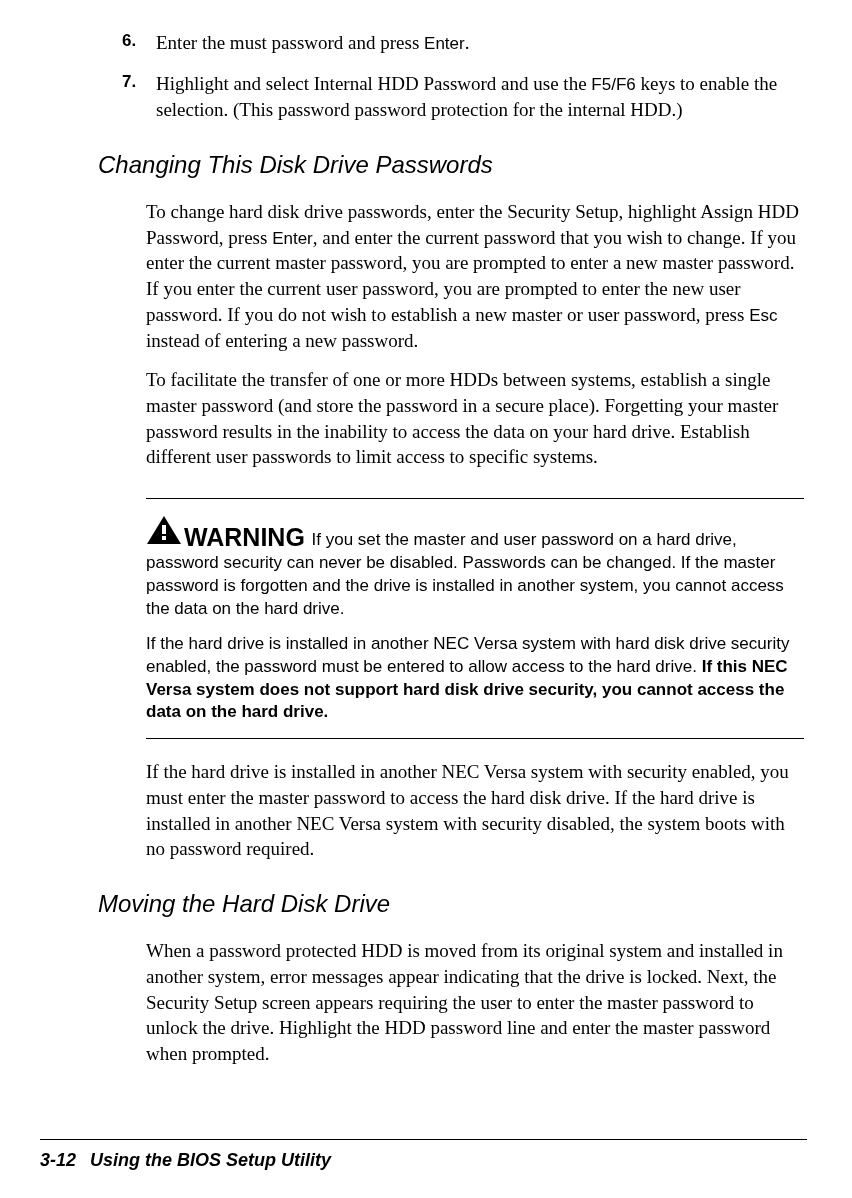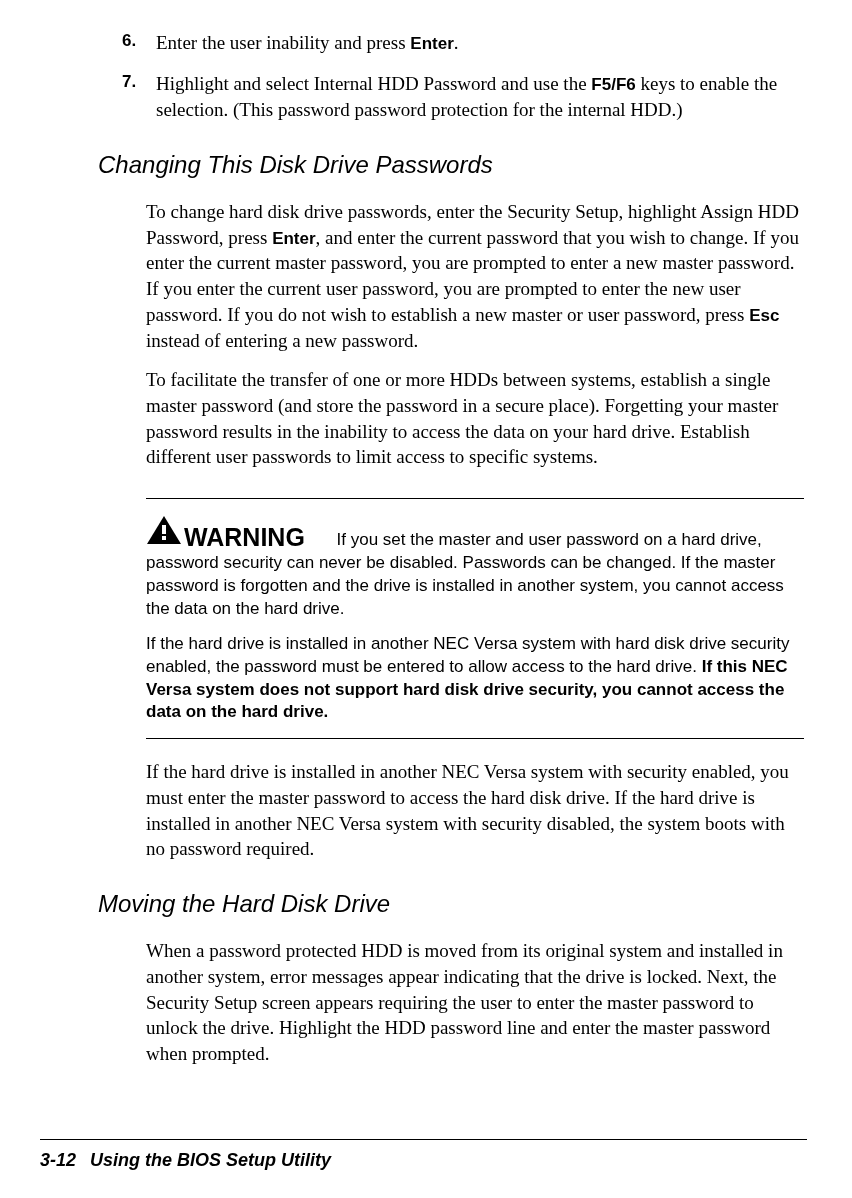--- a/index.html
+++ b/index.html
@@ -31,21 +31,21 @@
       font-family: Arial, Helvetica, sans-serif;
       font-weight: bold;
       font-size: 17px;
       min-width: 34px;
     }
     .list-text {
       flex: 1;
     }
     .bold-sans {
       font-family: Arial, Helvetica, sans-serif;
-      font-weight: bold;
+      font-weight: normal;
       font-size: 17px;
     }
     h2 {
       font-family: Arial, Helvetica, sans-serif;
       font-style: italic;
       font-weight: normal;
       font-size: 24px;
       margin-top: 26px;
       margin-bottom: 18px;
       margin-left: 0;
@@ -62,21 +62,21 @@
       border-bottom: 1px solid #000;
       padding-top: 16px;
       padding-bottom: 14px;
       font-family: Arial, Helvetica, sans-serif;
       font-size: 17px;
       line-height: 1.35;
     }
     .warning-header {
       display: inline-flex;
       align-items: flex-end;
-      margin-right: 27px;
+      margin-right: 2px;
       vertical-align: baseline;
     }
     .warning-icon {
       display: inline-block;
       margin-right: 2px;
       vertical-align: bottom;
     }
     .warning-label {
       font-family: Arial, Helvetica, sans-serif;
       font-weight: bold;
@@ -108,21 +108,21 @@
     }
   </style>
 </head>
 <body>
 
 <div class="content">
 
   <div class="list-item">
     <span class="list-num">6.</span>
     <span class="list-text">
-      <span>Enter the user inability and press </span><span class="bold-sans">Enter</span><span>.</span>
+      <span>Enter the must password and press </span><span class="bold-sans">Enter</span><span>.</span>
     </span>
   </div>
 
   <div class="list-item">
     <span class="list-num">7.</span>
     <span class="list-text">
       <span>Highlight and select Internal HDD Password and use the </span><span class="bold-sans">F5/F6</span><span> keys to enable the selection. (This password password protection for the internal HDD.)</span>
     </span>
   </div>
 

